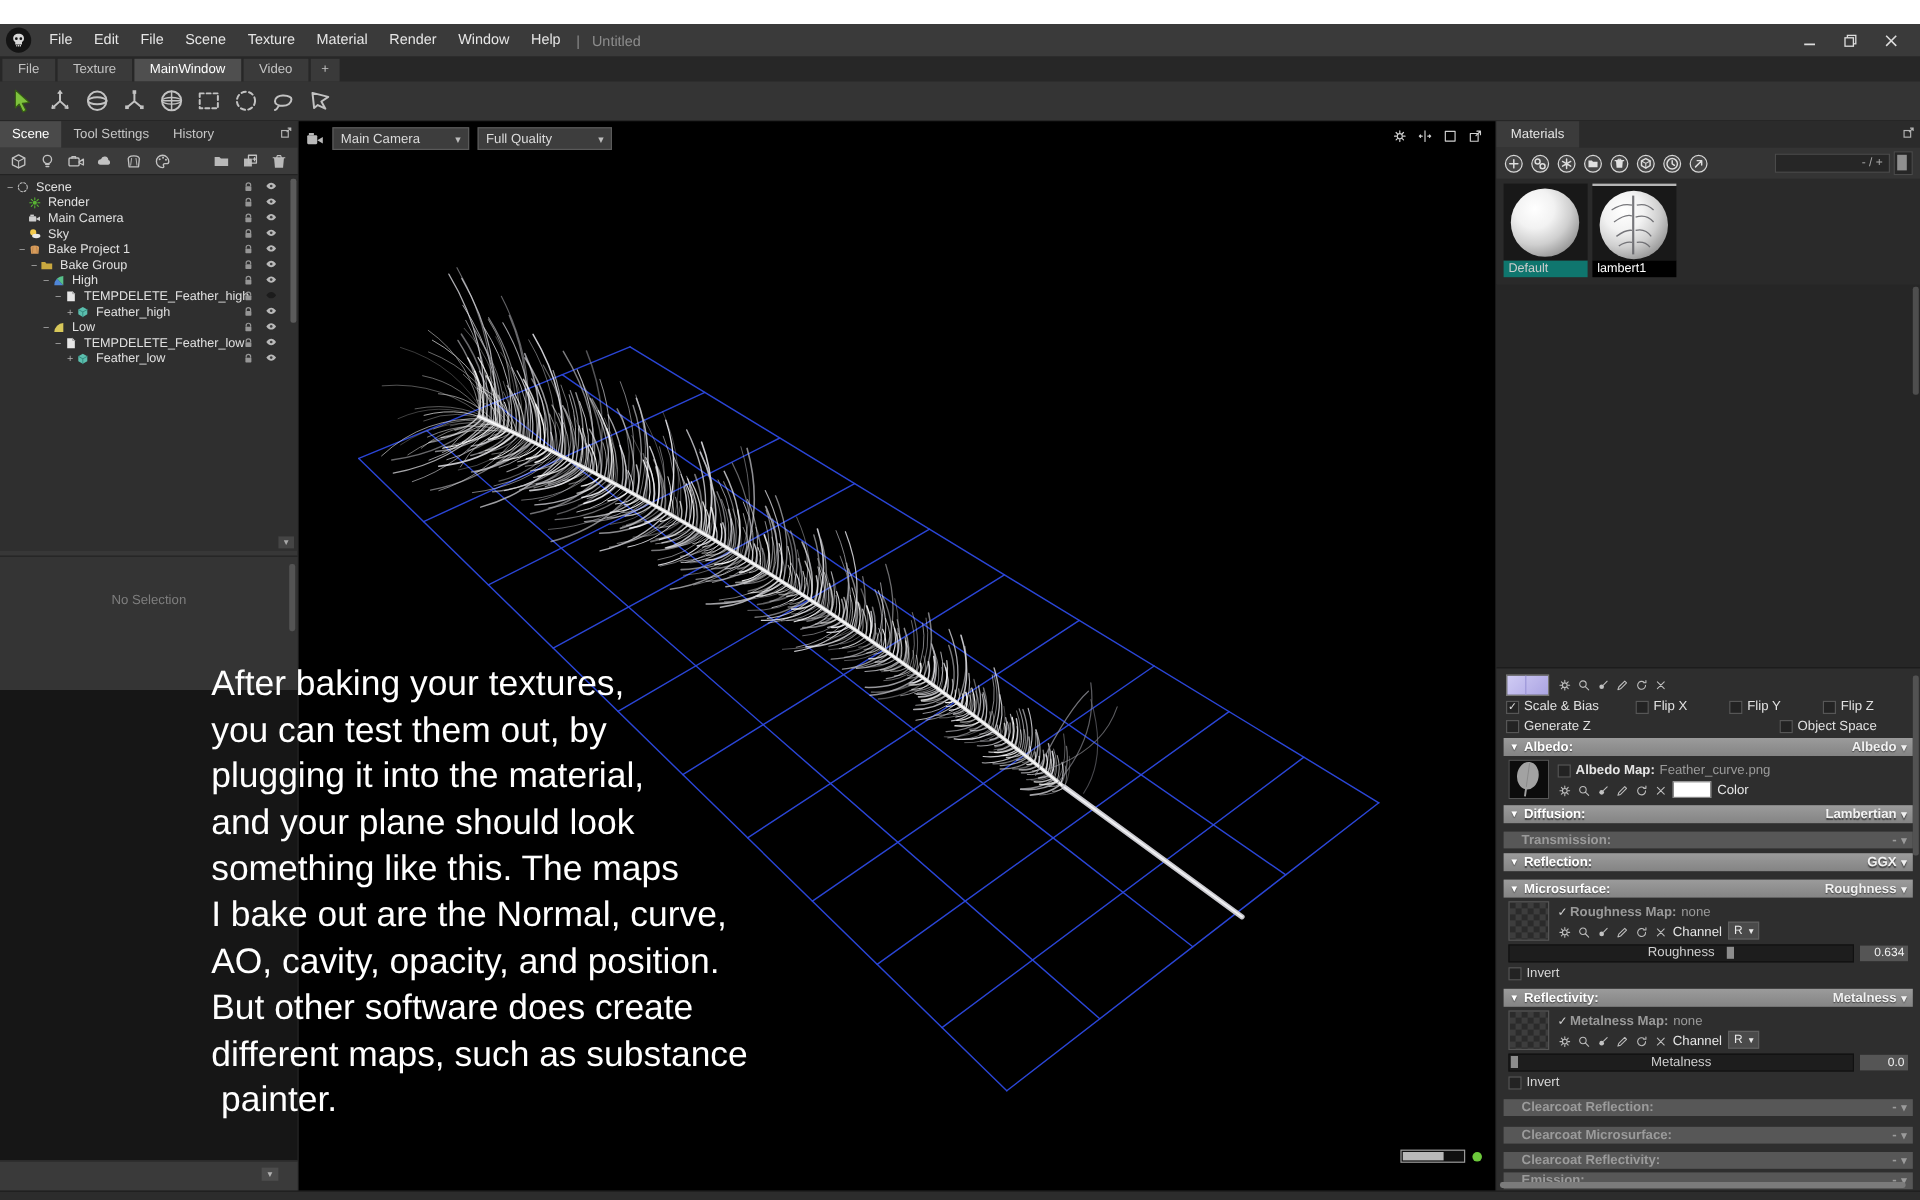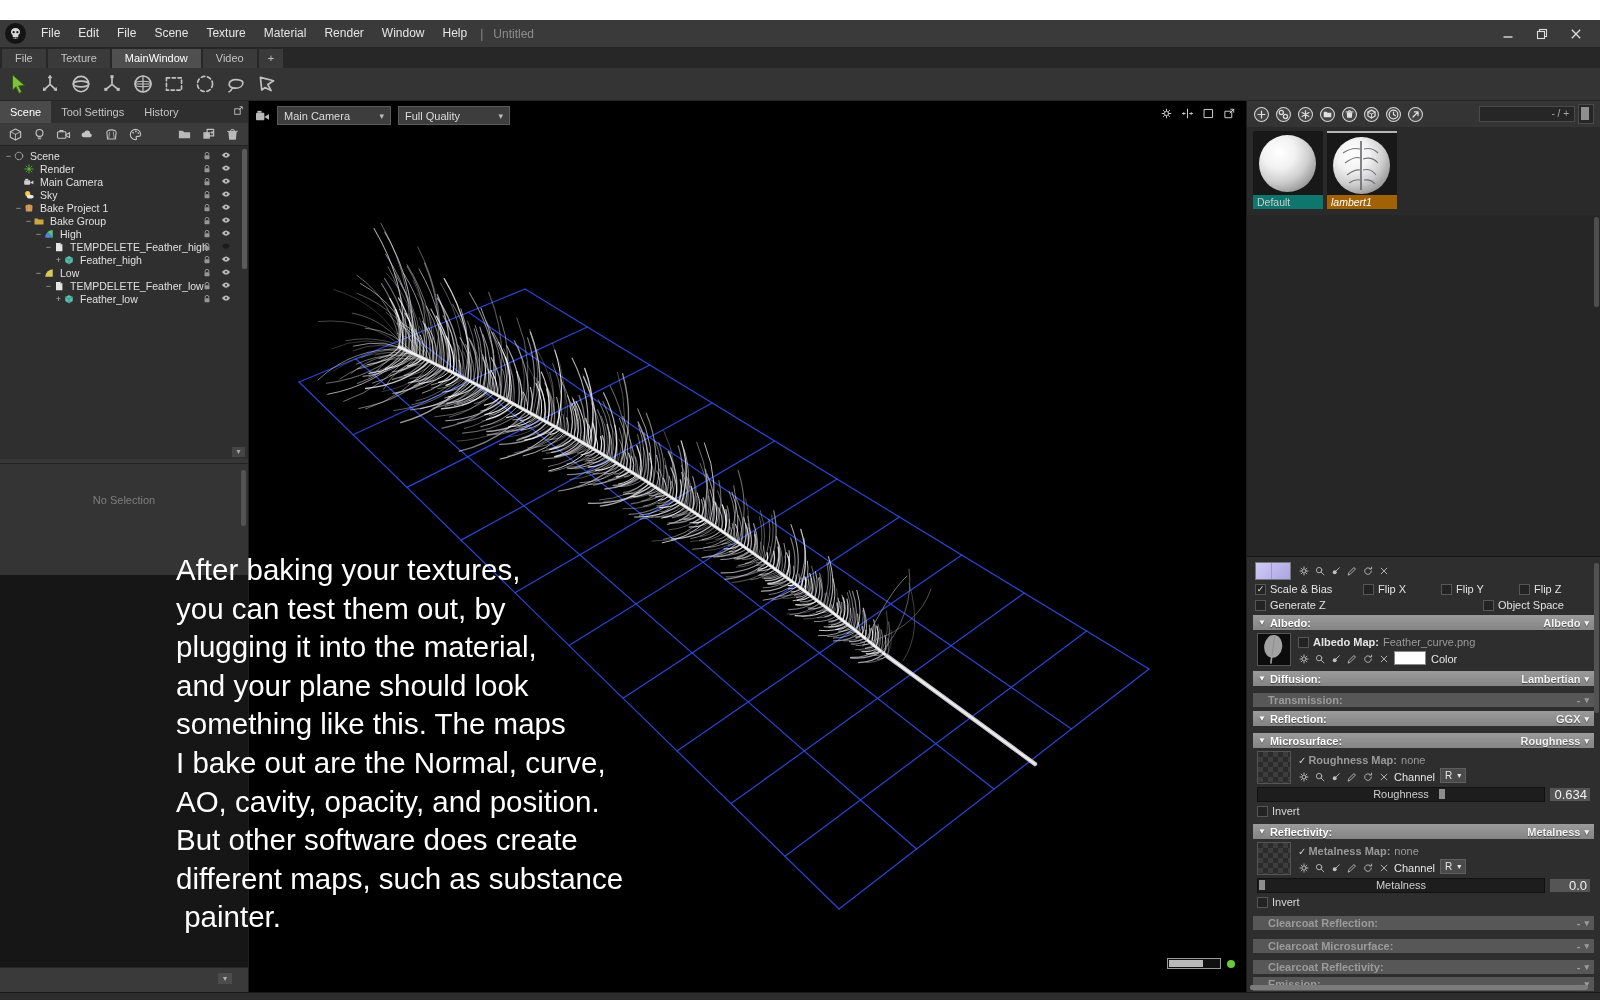--- a/index.html
+++ b/index.html
@@ -74,21 +74,21 @@
   .msizetrack{width:14px;height:18px;background:#262626;border:1px solid #4a4a4a;position:relative;}
   .msizethumb{position:absolute;left:2px;top:2px;width:8px;height:13px;background:#8f8f8f;}
   .mthumbs{display:flex;gap:4px;padding:4px 6px 4px 6px;background:#2a2a2a;flex:0 0 auto;height:80px;}
   .mitem{width:70px;}
   .mimg{width:70px;height:64px;background:#181818;position:relative;overflow:hidden;}
   .mitem.sel .mimg{border-top:2px solid #b5b5b5;height:62px;}
   .sphere{position:absolute;left:6px;top:4px;width:57px;height:57px;border-radius:50%;
           background:radial-gradient(circle at 35% 30%, #ffffff 0%, #f2f2f2 30%, #cfcfcf 55%, #949494 80%, #5f5f5f 100%);}
   .mlabel{height:14px;font-size:10.5px;background:#0f766e;color:#cccccc;padding:0 4px;line-height:14px;
           overflow:hidden;white-space:nowrap;}
-  .mitem.sel .mlabel{background:#a16207;color:#ffffff;font-style:italic;}
+  .mitem.sel .mlabel{background:#000000;color:#ffffff;}
   .mbrowser{flex:1;background:#262626;position:relative;}
   .mbrowser .sb{position:absolute;right:1px;top:2px;width:5px;height:90px;background:#4e4e4e;border-radius:2px;}
   
   .props{height:436px;background:#2e2e2e;border-top:1px solid #191919;flex:0 0 auto;position:relative;
          overflow:hidden;font-size:11px;padding:4px 10px 0 8px;box-sizing:border-box;}
   .maprow{display:flex;align-items:center;gap:7px;height:20px;}
   .lavthumb{width:34px;height:16px;background:linear-gradient(135deg,#d0ccf4 0%,#bab4ea 60%,#aaa4e2 100%);
             border:1px solid #777;position:relative;}
   .lavthumb:after{content:"";position:absolute;left:15px;top:0;width:1px;height:16px;background:#9c96d8;}
   .tools{display:flex;align-items:center;gap:4px;}
@@ -111,21 +111,21 @@
   .mline{display:flex;align-items:flex-end;height:14px;color:#e6e6e6;white-space:nowrap;}
   .mline .dim{color:#9a9a9a;}
   .mline .lbl{font-weight:bold;margin-right:4px;}
   .swatch{width:30px;height:12px;background:#ffffff;border:1px solid #888;margin:0 5px 0 4px;}
   .chbox{height:13px;background:#4a4a4a;border:1px solid #5f5f5f;color:#e8e8e8;font-size:10px;display:inline-flex;
          align-items:center;padding:0 4px;gap:5px;margin-left:5px;}
   .sliderrow{display:flex;align-items:center;gap:5px;height:14px;margin:3px 0 0 2px;}
   .slidertrack{flex:1;height:13px;background:#1d1d1d;border:1px solid #111;position:relative;
                display:flex;align-items:center;justify-content:center;color:#cfcfcf;}
   .sliderhandle{position:absolute;top:1px;width:6px;height:10px;background:#8d8d8d;}
-  .sliderval{width:34px;height:13px;background:#555555;color:#f2f2f2;font-size:13px;text-align:right;
+  .sliderval{width:34px;height:13px;background:#555555;color:#f2f2f2;font-size:10px;text-align:right;
              padding:0 3px;line-height:13px;flex:0 0 auto;}
   .invrow{display:flex;align-items:center;height:14px;margin:3px 0 0 2px;color:#d6d6d6;}
   .props .vsb{position:absolute;right:1px;top:6px;width:5px;height:150px;background:#525252;border-radius:2px;}
   .props .hsb{position:absolute;left:3px;right:12px;bottom:2px;height:5px;background:#7b7b7b;border-radius:2px;}
   
   .statusbar{height:23px;background:#2c2c2c;border-top:1px solid #1a1a1a;display:flex;align-items:center;
              flex:0 0 auto;font-size:11px;color:#c9c9c9;font-weight:bold;}
   .statusright{margin-left:auto;display:flex;gap:16px;padding-right:24px;}
   
   .caption{position:absolute;left:176px;top:551px;z-index:9;color:#ffffff;font-size:29.5px;line-height:38.6px;
@@ -1297,20 +1297,29 @@
               </svg>
             </span>
           </div>
         <div class="vslider">
             <div class="fill"></div>
           </div>
         <div class="vdot"></div>
       </div>
 
       <div class="rightcol">
+        <div class="rheader">
+          <span class="rtab">Materials</span>
+          <span class="rpopout">
+              <svg width="11" height="11" viewBox="0 0 16 16" fill="none" stroke="#b5b5b5" stroke-width="1.4">
+                <rect x="2.5" y="5.5" width="8" height="8"></rect>
+                <path d="M8.5 7.5 13.5 2.5M9.8 2.5h3.7v3.7"></path>
+              </svg>
+            </span>
+        </div>
         <div class="rtools" id="mtools">
           <span>
               <svg width="17" height="17" viewBox="0 0 18 18" fill="none" stroke="#dedede" stroke-width="1.3" stroke-linecap="round" stroke-linejoin="round">
                 <circle cx="9" cy="9" r="7.4" fill="#464646" stroke="#d6d6d6" stroke-width="1.1"></circle>
                 <path d="M9 5.4v7.2M5.4 9h7.2"></path>
               </svg>
             </span>
             <span>
               <svg width="17" height="17" viewBox="0 0 18 18" fill="none" stroke="#dedede" stroke-width="1.3" stroke-linecap="round" stroke-linejoin="round">
                 <circle cx="9" cy="9" r="7.4" fill="#464646" stroke="#d6d6d6" stroke-width="1.1"></circle>

